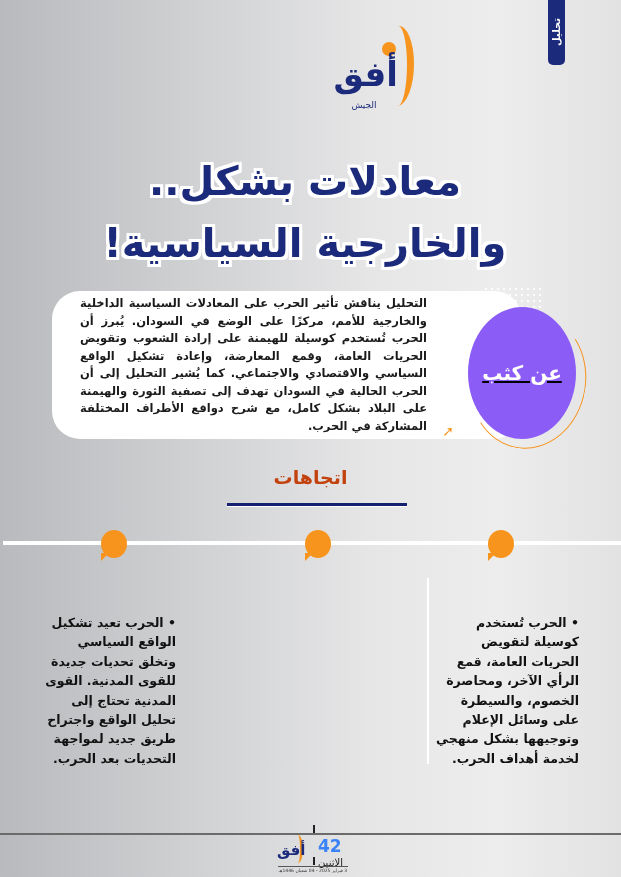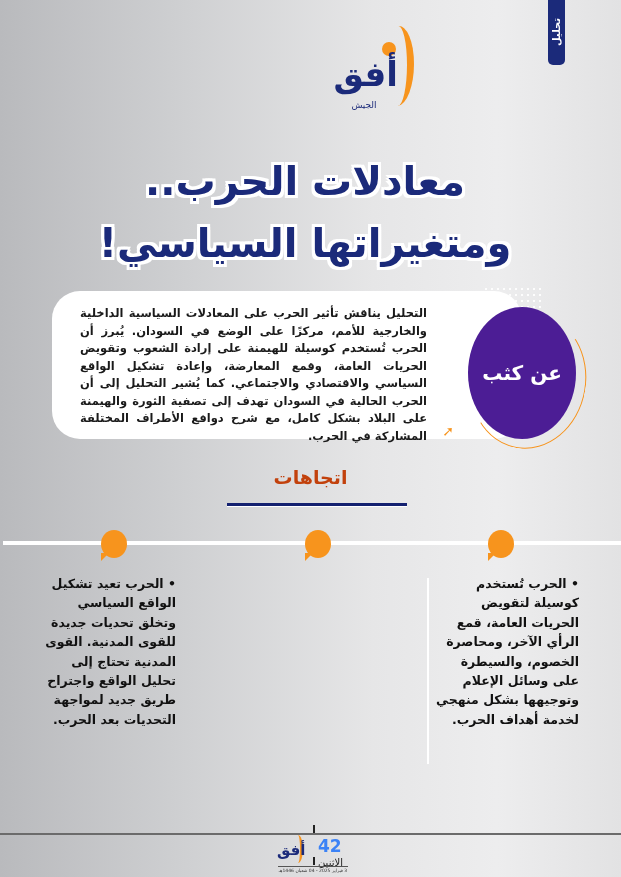--- a/index.html
+++ b/index.html
@@ -57,31 +57,31 @@
 
   
   .dots {
     position: absolute; left: 483px; top: 286px; width: 60px; height: 34px;
     background-image: radial-gradient(circle, rgba(255,255,255,0.9) 1px, transparent 1.3px);
     background-size: 6px 6px;
   }
   .summary-card {
     position: absolute; left: 52px; top: 291px; width: 470px; height: 148px;
     background: #fff; border-radius: 28px;
-    padding: 14px 95px 10px 28px;
+    padding: 4px 95px 10px 28px;
   }
   .summary-text {
     font-size: 11.5px; line-height: 17.5px; color: #1a1a1a; font-weight: bold;
     text-align: justify; direction: rtl;
     font-family: "DejaVu Sans", sans-serif;
   }
   .author-circle {
     position: absolute; left: 468px; top: 307px; width: 108px; height: 132px;
-    background: #4c1d95; border-radius: 50%;
-    display: flex; align-items: center; justify-content: center;
+    background: #8b5cf6; border-radius: 50%;
+    display: flex; align-items: center; justify-content: center; text-decoration: underline;
   }
   .author-circle span {
     color: #fff; font-size: 20px; font-weight: bold;
     font-family: "DejaVu Sans", sans-serif;
   }
   .author-ring {
     position: absolute; left: 470px; top: 313px; width: 116px; height: 136px;
     border: 1.5px solid #f7941d; border-radius: 50%;
     border-left-color: transparent; border-top-color: transparent;
     transform: rotate(10deg);
@@ -120,20 +120,21 @@
     position: absolute; top: 574px; height: 190px;
     direction: rtl;
   }
   .col .bar {
     position: absolute; top: 4px; right: -10px; width: 2px; height: 186px;
     background: #ffffff;
   }
   .col-text {
     font-size: 12.5px; line-height: 19.4px; color: #111; font-weight: bold;
     font-family: "DejaVu Sans", sans-serif;
+    margin-top: 39px;
   }
 
   
   .footer-line {
     position: absolute; left: 0; top: 833px; width: 621px; height: 2px;
     background: #6b6b6b;
   }
   .footer-tick { position: absolute; width: 2px; background: #222; }
   .footer-logo { position: absolute; left: 277px; top: 835px; width: 30px; height: 30px; }
   .footer-logo .fl-word { position: absolute; left: 0; top: 6px; font-size: 15px; font-weight: bold; color: #1b2a7a; }
@@ -163,22 +164,22 @@
   </div>
 
   <div class="logo">
     <div class="arc"></div>
     <div class="dot"></div>
     <div class="word">أفق</div>
     <div class="sub">الجيش</div>
   </div>
 
   <div class="title">
-    <div>معادلات الحرب..</div>
-    <div>ومتغيراتها السياسي!</div>
+    <div>معادلات بشكل..</div>
+    <div>والخارجية السياسية!</div>
   </div>
 
   <div class="dots"></div>
 
   <div class="summary-card">
     <p class="summary-text">التحليل يناقش تأثير الحرب على المعادلات السياسية الداخلية والخارجية للأمم، مركزًا على الوضع في السودان. يُبرز أن الحرب تُستخدم كوسيلة للهيمنة على إرادة الشعوب وتقويض الحريات العامة، وقمع المعارضة، وإعادة تشكيل الواقع السياسي والاقتصادي والاجتماعي. كما يُشير التحليل إلى أن الحرب الحالية في السودان تهدف إلى تصفية الثورة والهيمنة على البلاد بشكل كامل، مع شرح دوافع الأطراف المختلفة المشاركة في الحرب.</p>
   </div>
 
   <div class="author-ring"></div>
   <div class="ring-arrow">➚</div>

